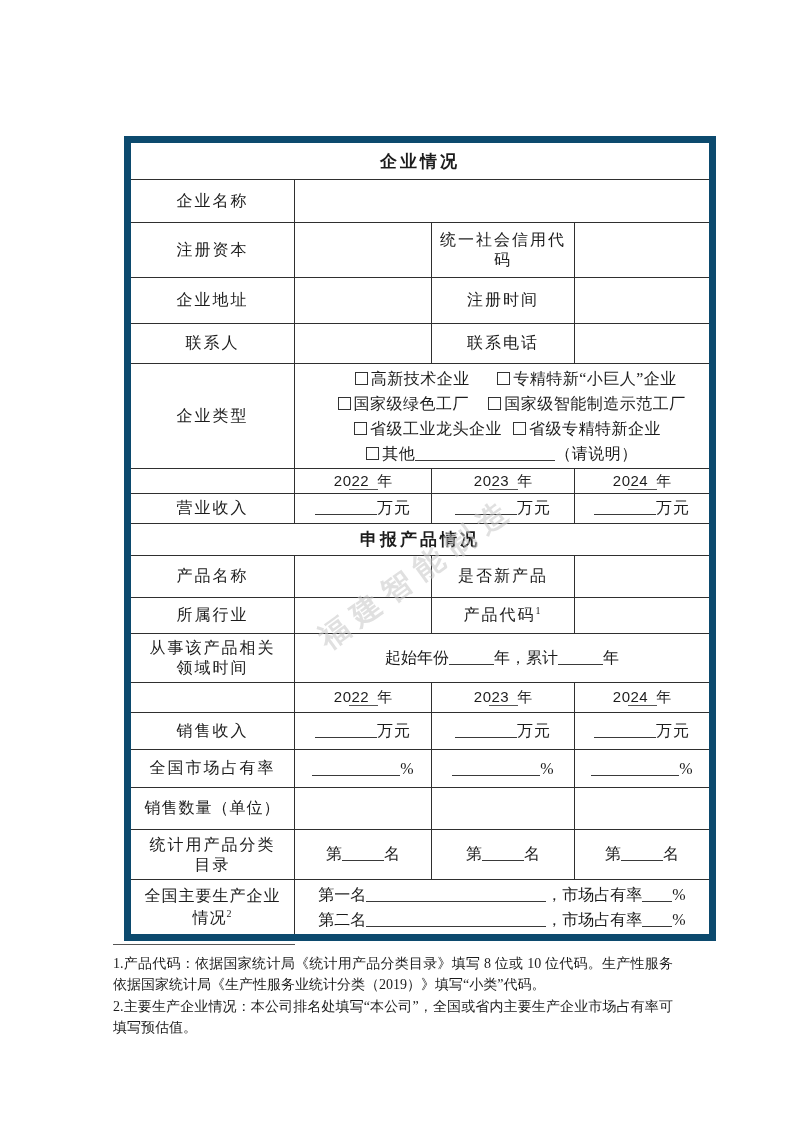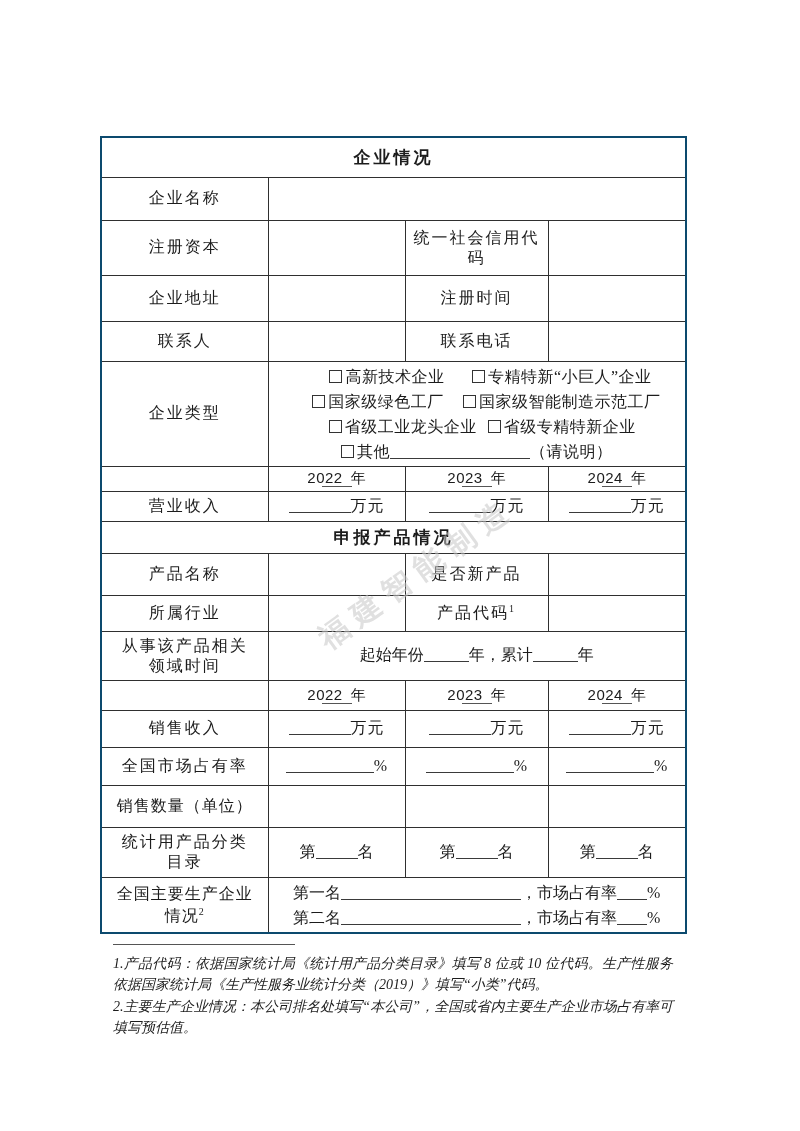--- a/index.html
+++ b/index.html
@@ -5,23 +5,23 @@
   * { box-sizing: border-box; }
   html,body { margin:0; padding:0; background:#ffffff; }
   body {
     width:800px; height:1131px; position:relative;
     font-family:"Liberation Serif","DejaVu Serif",serif;
     color:#1c1c1c;
   }
   .page { position:relative; width:800px; height:1131px; overflow:hidden; background:#fff; }
 
   table.form {
-    position:absolute; left:100px; top:136px; width:585px;
+    position:absolute; left:124px; top:136px; width:585px;
     border-collapse:collapse; table-layout:fixed;
-    font-size:16px; border:2px solid #0c4a6e;
+    font-size:16px; border:7px solid #0c4a6e;
   }
   table.form td {
     border:1px solid #2f2f2f;
     text-align:center; vertical-align:middle;
     padding:2px 4px; overflow:hidden;
   }
   td.sec { font-weight:bold; font-size:17px; letter-spacing:3px; }
   td.lbl { letter-spacing:2px;margin-top:36px; }
   .wrap7 { display:inline-block; max-width:138px; letter-spacing:2px; line-height:20px; }
   .wrap8 { display:inline-block; max-width:150px; letter-spacing:1px; line-height:22px; }
@@ -54,21 +54,21 @@
     color:#c7c7c7; opacity:0.55; white-space:nowrap;
     transform:rotate(-36deg); transform-origin:center center;
     z-index:3; pointer-events:none;
   }
 
   .fn-sep { position:absolute; left:113px; top:944px; width:182px; border-top:1px solid #555; }
   .footnotes {
     position:absolute; left:113px; top:953px; width:560px;
     font-size:14px; line-height:21px; text-align:justify;
   }
-  .footnotes p { margin:0 0 1px 0;font-style:italic; }
+  .footnotes p { margin:0 0 1px 0; }
 </style>
 </head>
 <body>
 
 <div class="page">
 
   <table class="form">
     <colgroup>
       <col style="width:167px">
         <col style="width:137px">

